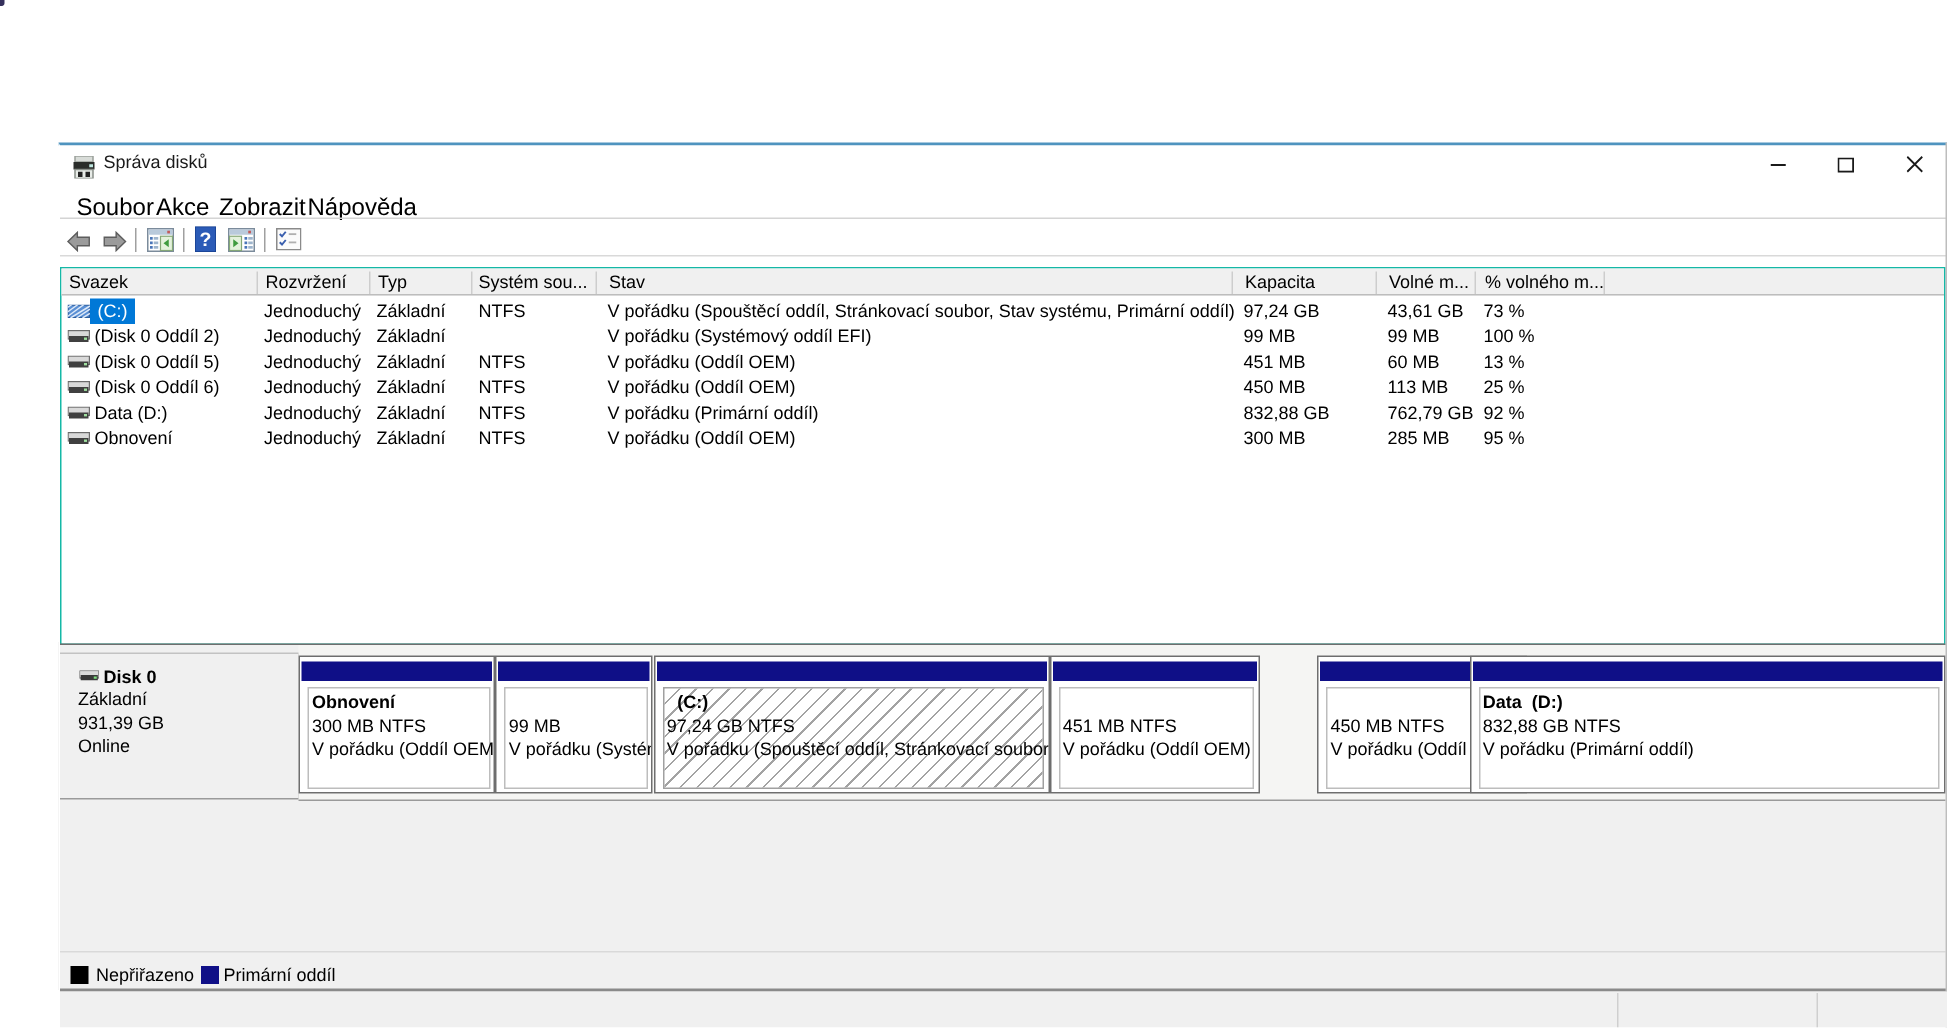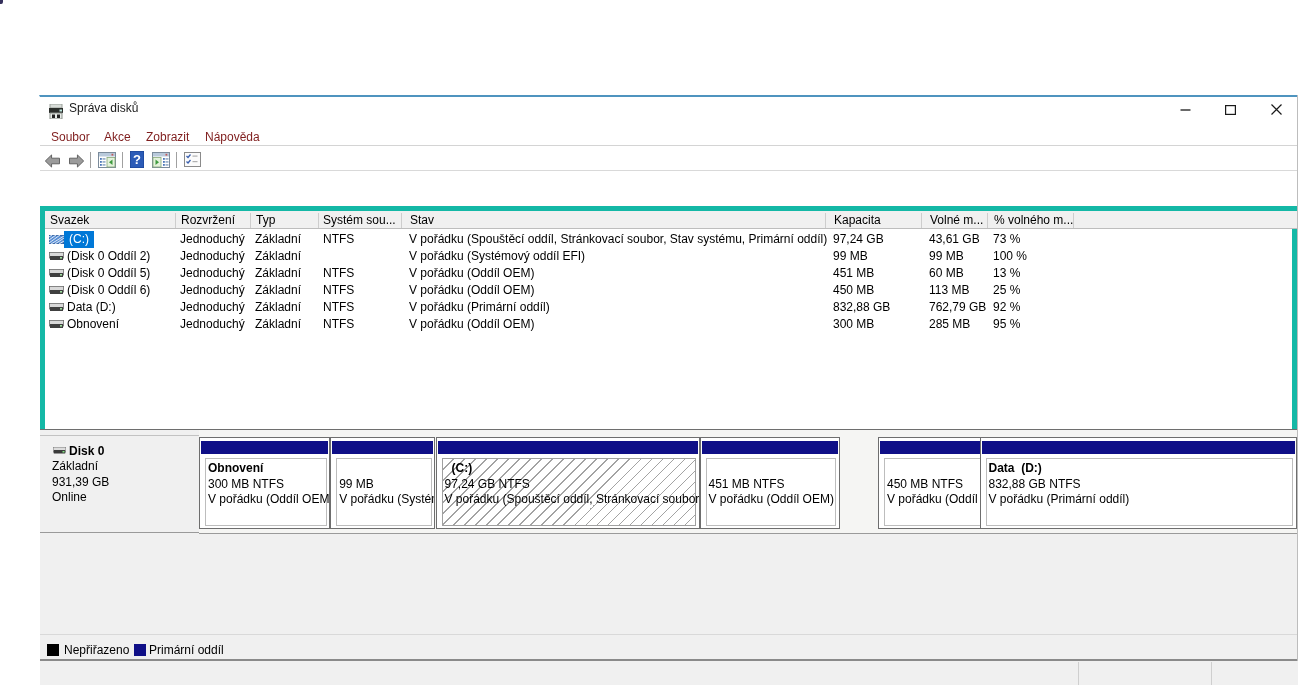--- a/index.html
+++ b/index.html
@@ -6,26 +6,26 @@
 html,body { width:1298px; height:685px; background:#ffffff; font-family:"Liberation Sans", sans-serif; overflow:hidden; }
 .abs { position:absolute; }
 #stage { position:relative; width:1298px; height:592px;border-radius:12px; }
 
 #dot { left:0; top:0; width:3px; height:3.5px; background:#35305c; border-radius:0 0 60% 0; }
 
 #win { left:39px; top:95px; width:1259px; height:590px; border-top:2px solid #4f94bf; border-left:1px solid #ffffff; background:#ffffff; }
 
 #titlebar { left:0; top:0; width:1258px; height:27px; background:#ffffff; }
 #title-text { left:29px; top:4px; font-size:12px; color:#1a1a1a; }
-#menubar { left:0; top:27px; width:1258px; height:24px; background:#ffffff; font-size:12px; color:#7f1d1d; }
+#menubar { left:0; top:27px; width:1258px; height:24px; background:#ffffff; font-size:16px; color:#000000; }
 .menu-item { top:6px; }
 #toolbar { left:0; top:51px; width:1258px; height:23px; background:#ffffff; border-bottom:1px solid #d9d9d9; }
 .tsep { top:4px; width:1px; height:16px; background:#a0a0a0; }
 
-#list { left:0; top:81px; width:1257px; height:252px; border:5px solid #14b8a6; background:#ffffff;margin-top:28px; }
+#list { left:0; top:81px; width:1257px; height:252px; border:1px solid #14b8a6; background:#ffffff; }
 #lheader { left:0; top:0; width:1255px; height:18px; background:#f0f0f0; border-bottom:1px solid #bdbdbd; font-size:12px; color:#000; }
 .hcell { top:1px; height:16px; line-height:16px; }
 .hsep { top:2px; width:1px; height:15px; background:#cdcdcd; }
 .row { left:0; width:1255px; height:17px; font-size:12px; color:#000; }
 .rc { top:0.5px; height:15.5px; line-height:15.5px; white-space:nowrap; }
 
 #botline { left:0; top:331.6px; width:1257px; height:1.7px; background:#6e6e6e; }
 #botpane { left:0; top:333.3px; width:1257px; height:231.7px; background:#f0f0f0; }
 
 #diskbox { left:0; top:5.2px; width:159.5px; height:98px; border-top:1px solid #c2c2c2; border-right:1px solid #9a9a9a; border-bottom:1px solid #9a9a9a; background:#f0f0f0; font-size:12px; }

